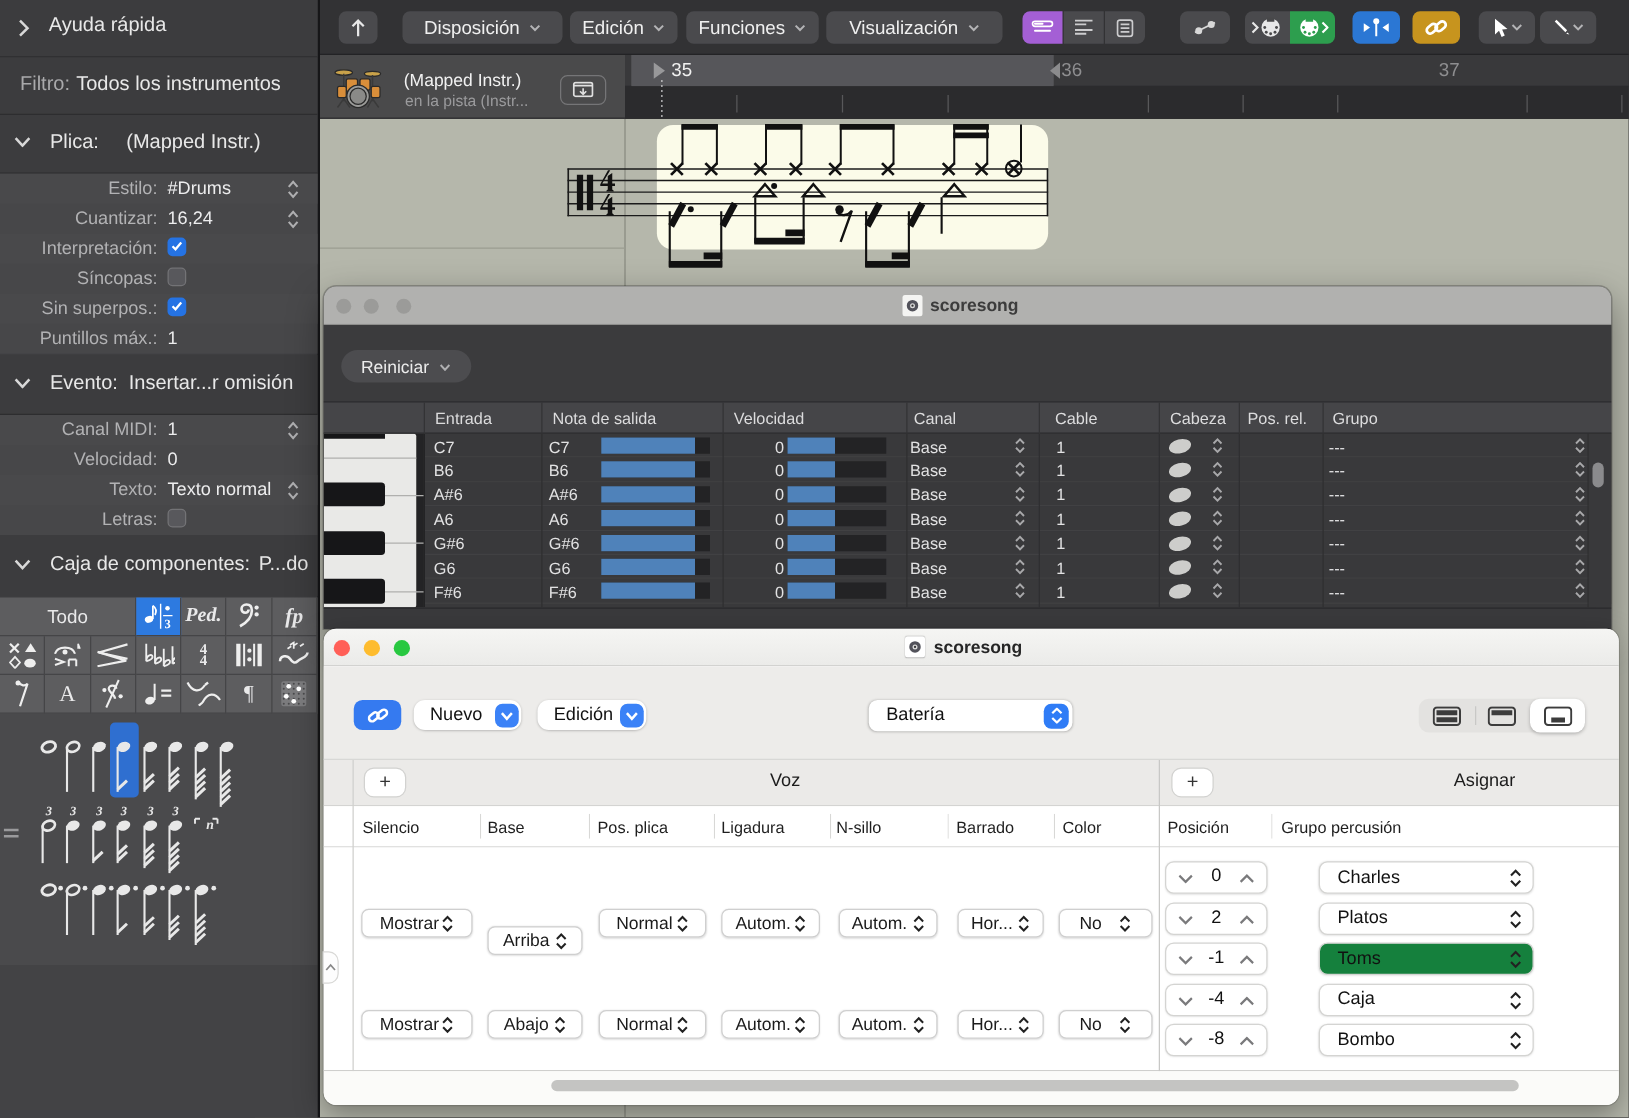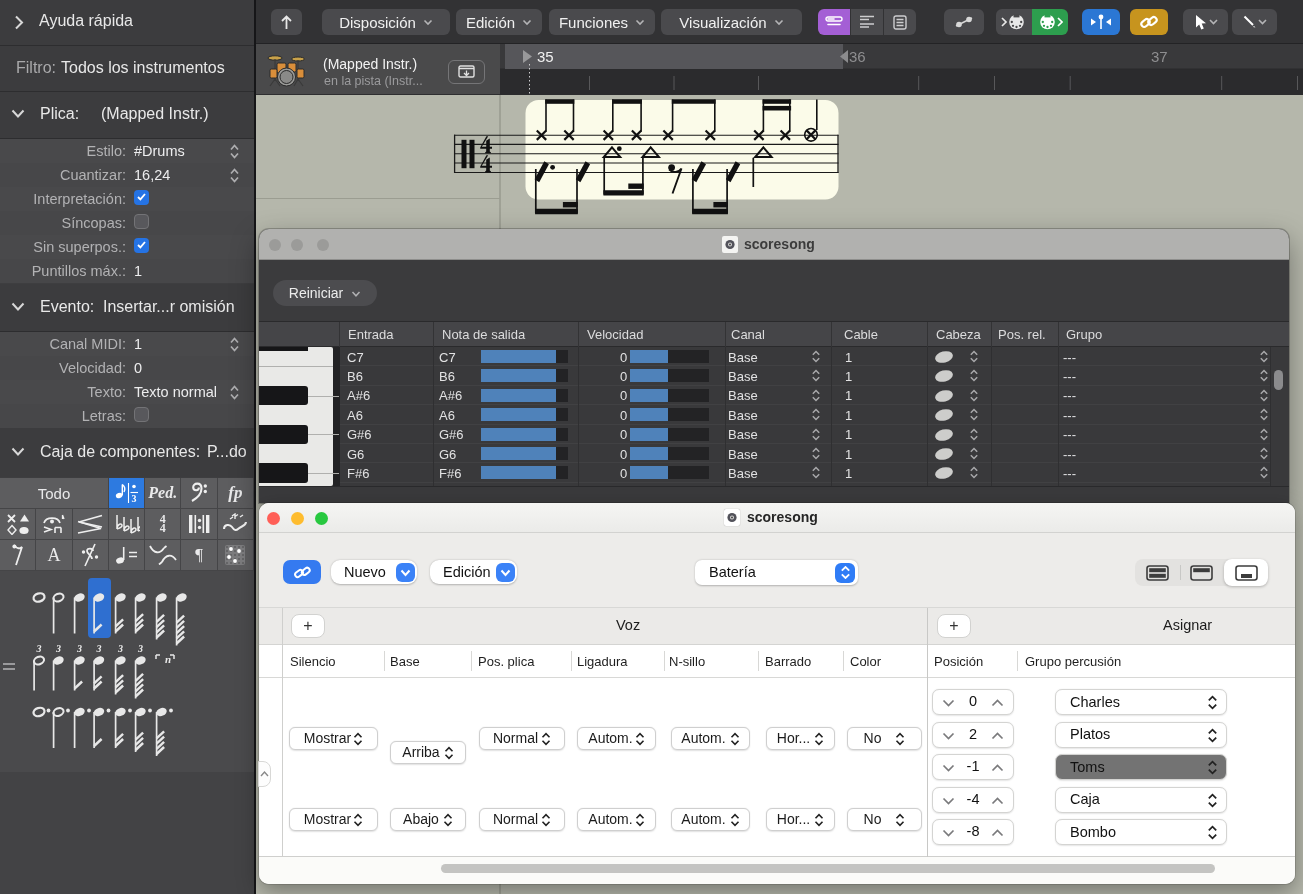--- a/index.html
+++ b/index.html
@@ -1083,21 +1083,21 @@
       </div>
 <div class="abs" style="left:673px;top:76px;width:82px;height:26px;background:#fff;border:1px solid #d4d4d2;border-radius:7px;box-sizing:border-box;box-shadow:0 .5px 1.5px rgba(0,0,0,.1);">
         <svg class="abs" style="left:9px;top:9px" width="13" height="8" viewBox="0 0 13 8">
           <path d="M1.5 1.5 L6.5 6.5 L11.5 1.5" stroke="#7a7a7c" stroke-width="1.7" fill="none"></path>
         </svg>
         <span class="abs" style="left:0;right:0;top:3px;text-align:center;font-size:14.5px;color:#111;">-1</span>
         <svg class="abs" style="right:9px;top:9px" width="13" height="8" viewBox="0 0 13 8">
           <path d="M1.5 6.5 L6.5 1.5 L11.5 6.5" stroke="#7a7a7c" stroke-width="1.7" fill="none"></path>
         </svg>
       </div>
-<div class="abs" style="left:796px;top:76px;width:172px;height:26px;background:#737373;border:1px solid #d4d4d2;border-radius:7px;box-sizing:border-box;box-shadow:0 .5px 1.5px rgba(0,0,0,.1);">
+<div class="abs" style="left:796px;top:76px;width:172px;height:26px;background:#15803d;border:1px solid #d4d4d2;border-radius:7px;box-sizing:border-box;box-shadow:0 .5px 1.5px rgba(0,0,0,.1);">
         <span class="abs" style="left:14px;top:3.5px;font-size:14.5px;color:#111;">Toms</span>
         <svg class="abs" style="right:8px;top:5px" width="11" height="15" viewBox="0 0 11 15">
           <path d="M1.8 5.4 L5.5 1.6 L9.2 5.4 M1.8 9.6 L5.5 13.4 L9.2 9.6" stroke="#222" stroke-width="1.7" fill="none"></path>
         </svg>
       </div>
 <div class="abs" style="left:673px;top:108.5px;width:82px;height:26px;background:#fff;border:1px solid #d4d4d2;border-radius:7px;box-sizing:border-box;box-shadow:0 .5px 1.5px rgba(0,0,0,.1);">
         <svg class="abs" style="left:9px;top:9px" width="13" height="8" viewBox="0 0 13 8">
           <path d="M1.5 1.5 L6.5 6.5 L11.5 1.5" stroke="#7a7a7c" stroke-width="1.7" fill="none"></path>
         </svg>
         <span class="abs" style="left:0;right:0;top:3px;text-align:center;font-size:14.5px;color:#111;">-4</span>

